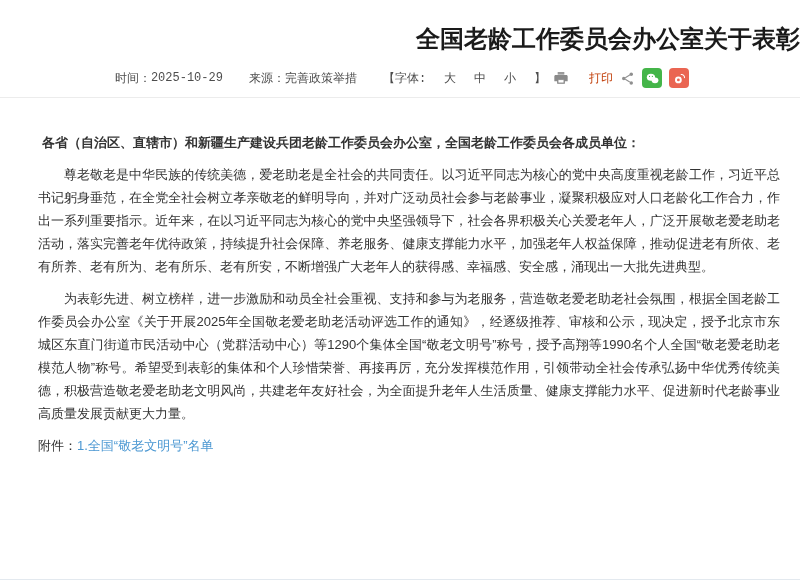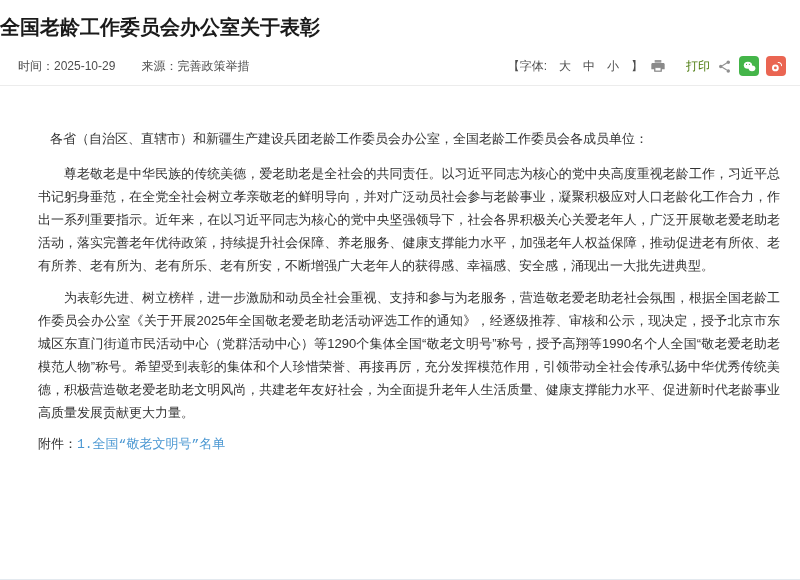--- a/index.html
+++ b/index.html
@@ -7,71 +7,72 @@
   body {
     background: #ffffff;
     font-family: "Liberation Sans", "DejaVu Sans", sans-serif;
     overflow: hidden;
     position: relative;
   }
   .page { width: 800px; height: 580px; position: relative; }
 
   
   .doc-title {
-    padding-top: 10px;
-    text-align: left;
-    font-size: 20px;
+    padding-top: 22px;
+    text-align: right;
+    font-size: 24px;
     font-weight: 700;
     color: #1a1a1a;
     line-height: 34px;
   }
 
   
   .meta-row {
     margin-top: 12px;
     padding: 0 14px 0 18px;
     display: flex;
-    justify-content: space-between;
+    justify-content: center;
     align-items: center;
     font-size: 12px;
     color: #4d4d4d;
     height: 20px;
+    font-family: Liberation Mono, monospace;
   }
   .meta-left { display: flex; align-items: center; }
   .meta-left .meta-value { margin-right: 26px; }
   .meta-right { display: flex; align-items: center; gap: 7px; }
-  .font-size-group { display: flex; align-items: center; gap: 12px; }
+  .font-size-group { display: flex; align-items: center; gap: 18px; }
   .font-size-option { cursor: pointer; }
-  .print-button { display: flex; align-items: center; gap: 20px; cursor: pointer; color: #4d7c0f; }
+  .print-button { display: flex; align-items: center; gap: 20px; cursor: pointer; color: #c2410c; }
   .icon-button { display: flex; align-items: center; justify-content: center; cursor: pointer; }
   .share-badge {
     width: 20px; height: 20px; border-radius: 4px;
     display: flex; align-items: center; justify-content: center;
     cursor: pointer;
   }
 
   .meta-divider {
     margin-top: 9px;
     border-top: 1px solid #ececec;
   }
 
   
   .content {
     padding: 29px 20px 0 38px;
     font-size: 13px;
     color: #333333;
     line-height: 23px;
     text-align: justify;
   }
-  .salutation { margin: 12px; }
+  .salutation { margin: 4px; font-weight: bold; }
   .para { text-indent: 2em; margin-top: 9px; }
 
   
   .attachments { margin-top: 9px; }
-  .attach-line { margin-top: 7px; font-family: Liberation Mono, monospace; }
+  .attach-line { margin-top: 7px; }
   .attach-line.first { margin-top: 0; }
   .attach-label { color: #333333; }
   .attach-link { text-decoration: none; cursor: pointer; }
 
   .bottom-hairline {
     position: absolute;
     left: 0; right: 0; bottom: 0;
     border-top: 1px solid #e3e9ef;
   }
 </style>

